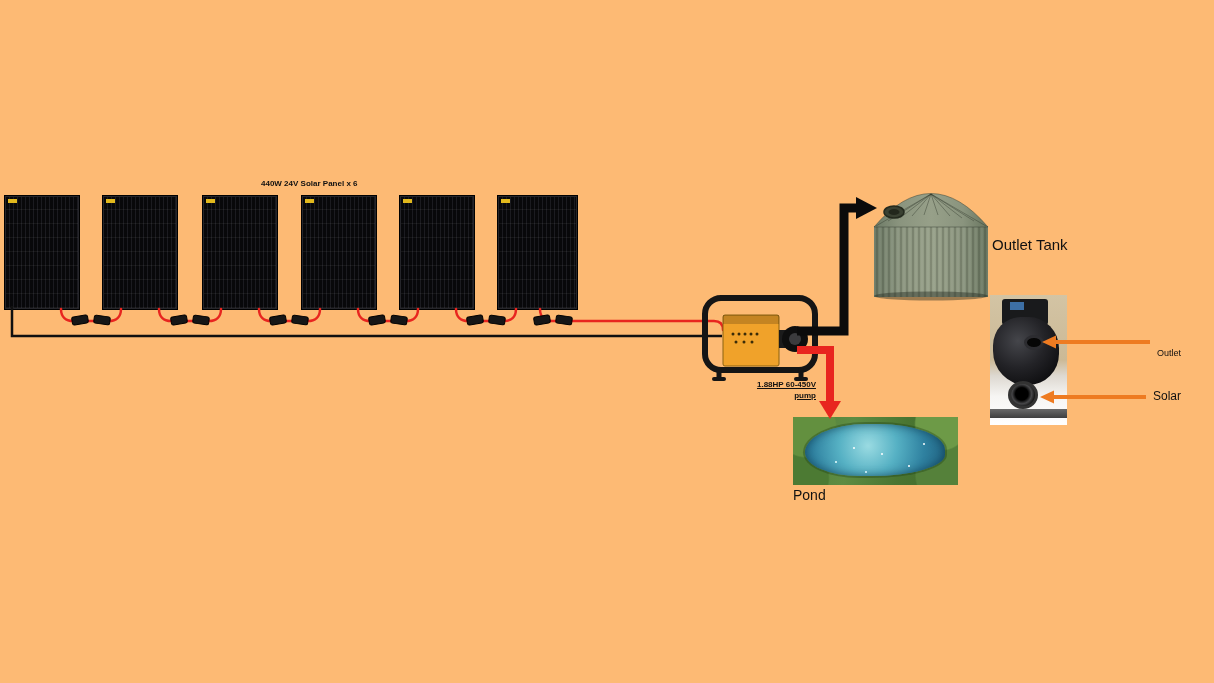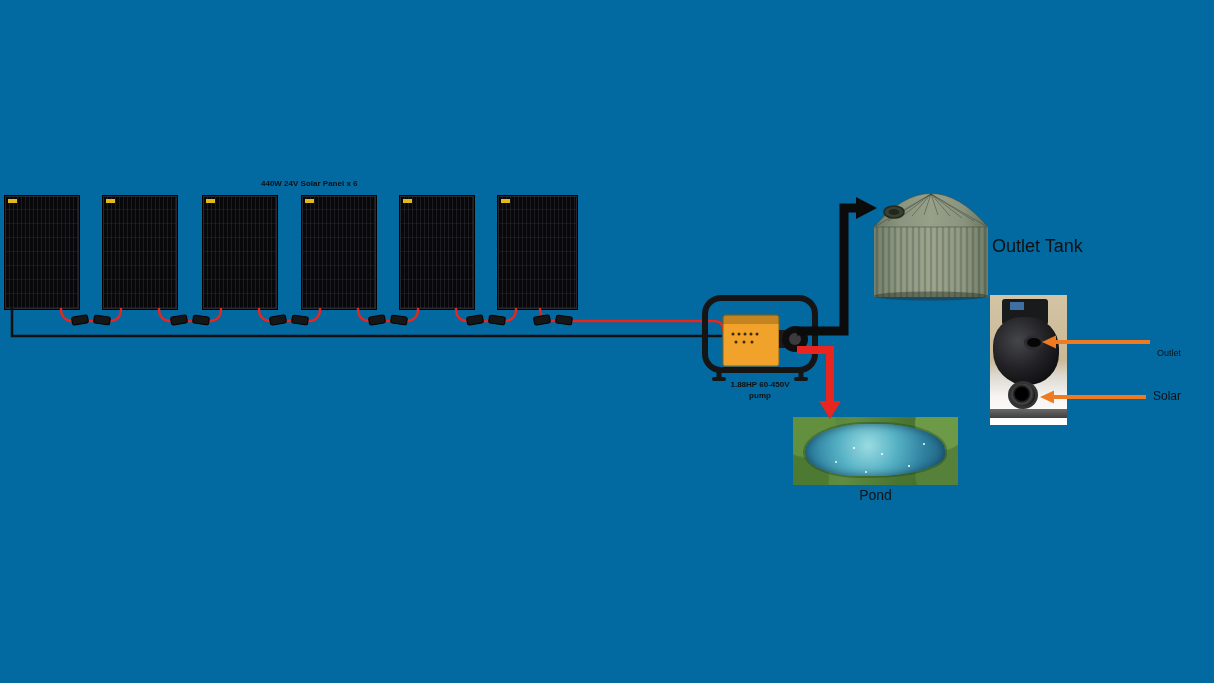--- a/index.html
+++ b/index.html
@@ -2,33 +2,33 @@
 <html style="--wire-red: #e8251f; --wire-black: #101010; --pipe-black: #0b0b0b; --arrow-red: #e8251f; --arrow-orange: #ee7b21; --pump-orange: #f0a22a; --tank-green: #7e8876; --panel-black: #0c0c0e;"><head>
 <meta charset="utf-8">
 <style>
   :root{
     --wire-red:#e8251f; --wire-black:#101010; --pipe-black:#0b0b0b;
     --arrow-red:#e8251f; --arrow-orange:#ee7b21; --pump-orange:#f0a22a;
     --tank-green:#7e8876; --panel-black:#0c0c0e;
   }
   *{margin:0;padding:0;box-sizing:border-box;}
   body{background:#fff;font-family:"Liberation Sans",sans-serif;}
-  .canvas{position:relative;width:1214px;height:683px;background:#0369a1;overflow:hidden;}
+  .canvas{position:relative;width:1214px;height:683px;background:#fdba74;overflow:hidden;}
   .layer{position:absolute;left:0;top:0;z-index:6;pointer-events:none;}
   .panel{position:absolute;top:196px;width:74px;height:113px;z-index:4;
     background:
       repeating-linear-gradient(0deg, rgba(255,255,255,0.06) 0 1px, transparent 1px 14px),
       repeating-linear-gradient(90deg, #08080a 0 3px, #1b1b20 3px 4px);
     border:1px solid #26262b; box-shadow:0 0 0 1px #000;}
   .sticker{position:absolute;left:2px;top:2px;width:9px;height:4px;background:#e2b91d;}
   .label{position:absolute;color:#111;z-index:8;white-space:nowrap;}
   .array-label{left:261px;top:179px;font-size:8px;font-weight:700;}
-  .pump-label{left:704px;top:380px;width:112px;text-align:center;font-size:8px;font-weight:700;line-height:1.35;white-space:normal;}
-  .tank-label{left:992px;top:236px;font-size:18px;}
-  .pond-label{left:793px;top:487px;width:165px;text-align:center;font-size:14px;}
+  .pump-label{left:704px;top:380px;width:112px;text-align:right;font-size:8px;font-weight:700;line-height:1.35;white-space:normal;text-decoration:underline;}
+  .tank-label{left:992px;top:236px;font-size:15px;}
+  .pond-label{left:793px;top:487px;width:165px;font-size:14px;}
   .outlet-label{left:1157px;top:348px;font-size:9px;}
   .inlet-label{left:1153px;top:389px;font-size:12px;}
   .pond{position:absolute;left:793px;top:417px;width:165px;height:68px;z-index:2;
     background:
       radial-gradient(circle at 8% 15%, #63903f 0 18%, transparent 19%),
       radial-gradient(circle at 90% 10%, #6d9a47 0 16%, transparent 17%),
       radial-gradient(circle at 95% 85%, #55813a 0 20%, transparent 21%),
       radial-gradient(circle at 5% 90%, #4c7a33 0 16%, transparent 17%),
       linear-gradient(100deg, #51803a, #5e8c42 35%, #4a7531 65%, #406a2a);}
   .water{position:absolute;left:12px;top:7px;right:13px;bottom:9px;

